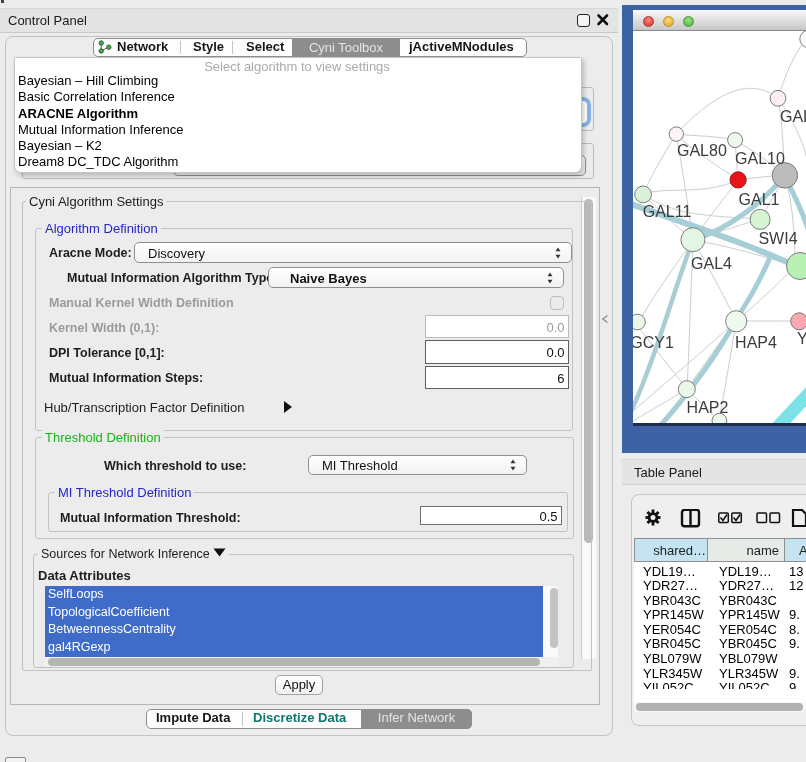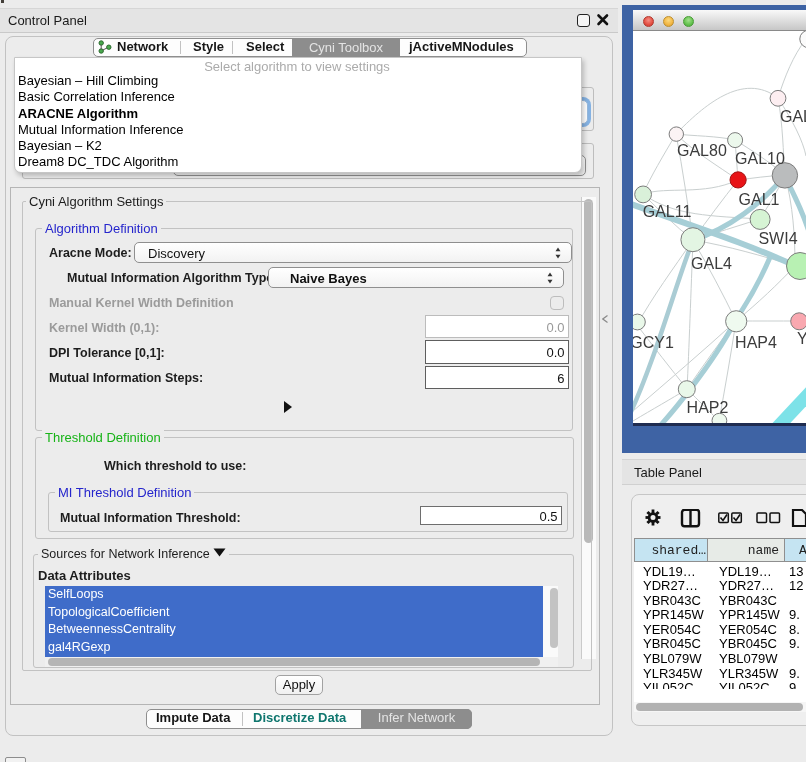--- a/index.html
+++ b/index.html
@@ -98,28 +98,36 @@
       <span style="color:#999;">0.0</span>
     </div>
   <div class="lbl abs" style="left:49px;top:346px;">DPI Tolerance [0,1]:</div>
   <div class="field" style="left:425px;top:340px;width:144px;height:24px;border:1px solid #5e5e5e;">
       <span>0.0</span>
     </div>
   <div class="lbl abs" style="left:49px;top:371px;">Mutual Information Steps:</div>
   <div class="field" style="left:425px;top:366px;width:144px;height:23px;border:1px solid #5e5e5e;">
       <span>6</span>
     </div>
+  <div class="abs" style="left:44px;top:400px;font-size:13px;color:#1d1d1d;white-space:nowrap;">Hub/Transcription Factor Definition</div>
   <svg class="abs" style="left:283px;top:401px;" width="10" height="12" viewBox="0 0 10 12">
       <path d="M1 0 L9 6 L1 12 Z" fill="#111"></path>
     </svg>
 
   <div class="group" style="left:35px;top:437px;width:539px;height:102px;">
     <span class="gtitle" style="color:#17b317;">Threshold Definition</span>
   </div>
   <div class="lbl abs" style="left:104px;top:459px;">Which threshold to use:</div>
+  <div class="combo" style="left:308px;top:455px;width:219px;height:20px;">
+    <span class="ct">MI Threshold</span>
+    <svg class="stepper" viewBox="0 0 7 14">
+        <path d="M3.5 0.5 L6.4 5 H0.6 Z" fill="#333"></path>
+        <path d="M3.5 13.5 L6.4 9 H0.6 Z" fill="#333"></path>
+      </svg>
+  </div>
   <div class="group" style="left:48px;top:492px;width:520px;height:40px;">
     <span class="gtitle" style="color:#2525cc;">MI Threshold Definition</span>
   </div>
   <div class="lbl abs" style="left:60px;top:511px;">Mutual Information Threshold:</div>
   <div class="field" style="left:420px;top:506px;width:142px;height:19px;border:1px solid #6e6e6e;">
       <span>0.5</span>
     </div>
 
   <div class="group" style="left:33px;top:554px;width:541px;height:114px;">
     <span class="gtitle" style="left:4px;font-size:12.5px;">Sources for Network Inference <svg width="13" height="9" viewBox="0 0 13 9" style="vertical-align:1px;">
@@ -251,21 +259,21 @@
       <rect x="73.8" y="4" width="9.5" height="9.5" rx="1"></rect>
       <rect x="86.8" y="4" width="9.5" height="9.5" rx="1"></rect>
       <rect x="112" y="4" width="9.5" height="9.5" rx="1"></rect>
       <rect x="125" y="4" width="9.5" height="9.5" rx="1"></rect>
     </g>
     <path d="M75.5 8.5 L78 11.5 L82 5.5" stroke="#111" stroke-width="1.6" fill="none"></path>
     <path d="M88.5 8.5 L91 11.5 L95 5.5" stroke="#111" stroke-width="1.6" fill="none"></path>
     <path d="M148 1 h9 l4 4 v12 h-13 z" fill="none" stroke="#111" stroke-width="2.2"></path>
   </svg>
 
-  <div class="abs" style="left:634px;top:538px;width:172px;height:15px;font-family:Liberation Mono, monospace;">
+  <div class="abs" style="left:634px;top:538px;width:172px;height:15px;">
     <div class="abs" style="left:0;top:0;width:73.5px;height:24px;background:#c5e4f2;border:1px solid #8f8f8f;box-sizing:border-box;font-size:13px;color:#222;text-align:right;padding-right:0.5px;line-height:23px;">shared…</div>
     <div class="abs" style="left:73.5px;top:0;width:77.5px;height:24px;background:#e7ebe7;border:1px solid #8f8f8f;border-left:none;box-sizing:border-box;font-size:13px;color:#222;text-align:right;padding-right:5px;line-height:23px;">name</div>
     <div class="abs" style="left:151px;top:0;width:40px;height:24px;background:#c5e4f2;border:1px solid #8f8f8f;border-left:none;box-sizing:border-box;font-size:13px;color:#222;padding-left:14px;line-height:23px;">A</div>
   </div>
   <div class="abs" style="left:634px;top:562px;width:172px;height:140px;background:#fff;font-size:13px;color:#000;"></div>
   <div class="abs" style="left:634px;top:562px;width:172px;height:127px;overflow:hidden;font-size:13px;color:#000;">
     <div class="abs" style="left:9px;top:2.5px;line-height:14.6px;">YDL19…<br>YDR27…<br>YBR043C<br>YPR145W<br>YER054C<br>YBR045C<br>YBL079W<br>YLR345W<br>YIL052C</div>
     <div class="abs" style="left:85px;top:2.5px;line-height:14.6px;">YDL19…<br>YDR27…<br>YBR043C<br>YPR145W<br>YER054C<br>YBR045C<br>YBL079W<br>YLR345W<br>YIL052C</div>
     <div class="abs" style="left:155px;top:2.5px;line-height:14.6px;">13<br>12<br>&nbsp;<br>9.<br>8.<br>9.<br>&nbsp;<br>9.<br>9.</div>
   </div>

